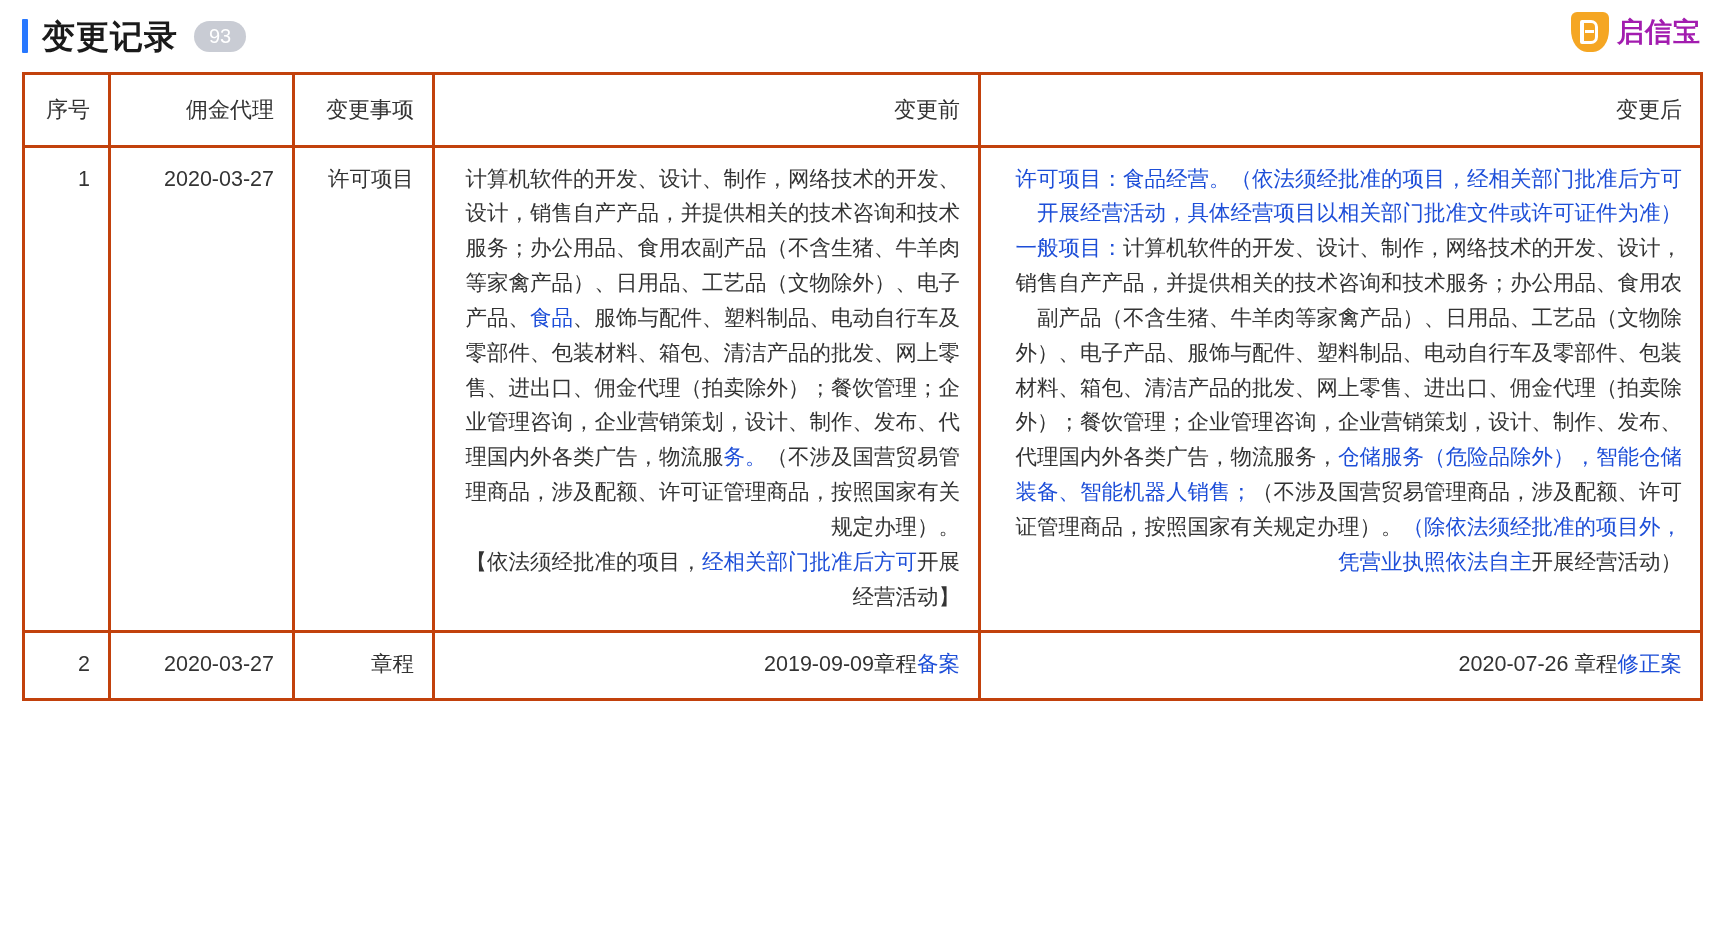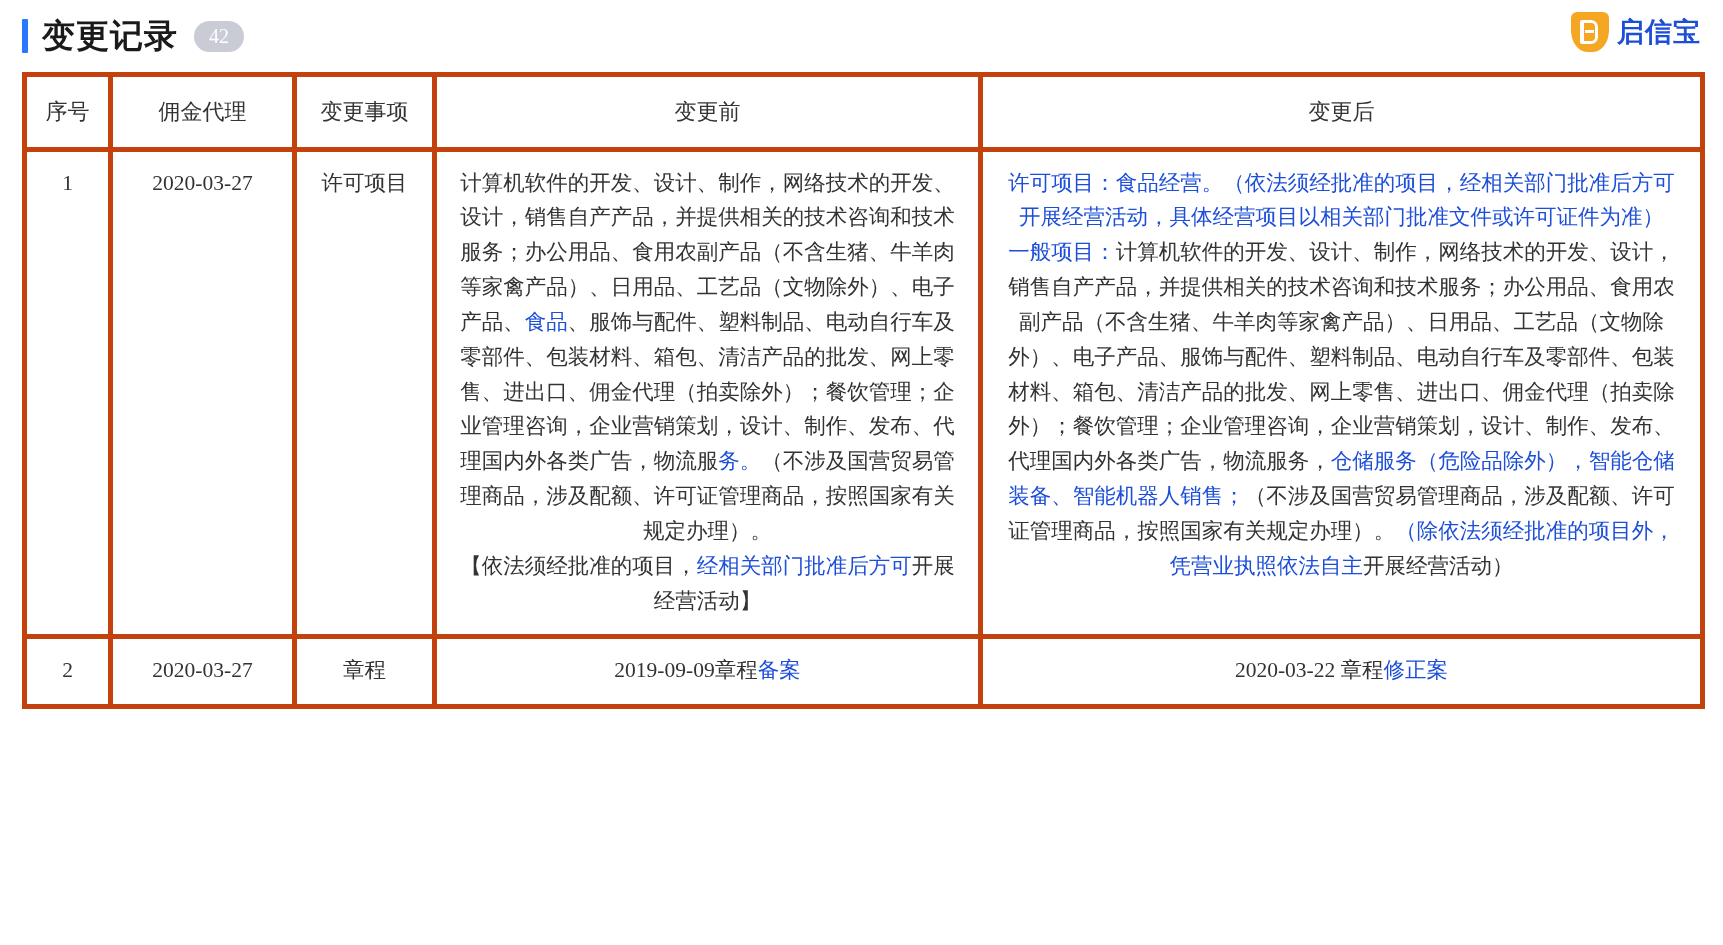--- a/index.html
+++ b/index.html
@@ -13,21 +13,20 @@
     font-family: "Liberation Sans", "DejaVu Sans", sans-serif;
     color: #333333;
     overflow: hidden;
   }
   .page {
     position: relative;
     width: 1723px;
     height: 945px;
     box-sizing: border-box;
     padding: 0 22px;
-    font-family: Liberation Serif, serif;
   }
   
   .header {
     position: relative;
     height: 72px;
     display: flex;
     align-items: center;
   }
   .title-wrap {
     display: flex;
@@ -94,39 +93,39 @@
     position: absolute;
     left: 1px;
     top: 7px;
     width: 9px;
     height: 3px;
     background: #ffffff;
   }
   .brand-name {
     font-size: 27px;
     font-weight: bold;
-    color: #1d4ed8;
+    color: #a21caf;
     letter-spacing: 1px;
   }
 
   
   table.change-table {
     width: 1678px;
     border-collapse: collapse;
     table-layout: fixed;
     font-size: 21.5px;
   }
   table.change-table th,
   table.change-table td {
-    border: 5px solid #c2410c;
+    border: 3px solid #c2410c;
     vertical-align: top;
     padding: 14px 18px 16px;
     line-height: 1.62;
     font-weight: normal;
-    text-align: center;
+    text-align: right;
   }
   table.change-table thead th {
     height: 33px;
     padding-top: 17px;
     padding-bottom: 17px;
     color: #333333;
     font-size: 22px;
     background: #ffffff;
   }
   col.c-idx    { width: 86px; }
@@ -141,21 +140,21 @@
 </style>
 </head>
 <body>
 
 <div class="page">
 
   <div class="header">
     <div class="title-wrap">
       <div class="title-bar"></div>
       <div class="page-title">变更记录</div>
-      <div class="count-badge">42</div>
+      <div class="count-badge">93</div>
     </div>
     <div class="brand">
       <div class="brand-mark">
         <div class="shield"></div>
         <div class="inner"></div>
       </div>
       <div class="brand-name">启信宝</div>
     </div>
   </div>
 
@@ -182,18 +181,18 @@
           <td class="date">2020-03-27</td>
           <td class="item">许可项目</td>
           <td class="cell-text"><span>计算机软件的开发、设计、制作，网络技术的开发、设计，销售自产产品，并提供相关的技术咨询和技术服务；办公用品、食用农副产品（不含生猪、牛羊肉等家禽产品）、日用品、工艺品（文物除外）、电子产品、</span><span class="hl">食品</span><span>、服饰与配件、塑料制品、电动自行车及零部件、包装材料、箱包、清洁产品的批发、网上零售、进出口、佣金代理（拍卖除外）；餐饮管理；企业管理咨询，企业营销策划，设计、制作、发布、代理国内外各类广告，物流服</span><span class="hl">务。</span><span>（不涉及国营贸易管理商品，涉及配额、许可证管理商品，按照国家有关规定办理）。</span><br><span>【依法须经批准的项目，</span><span class="hl">经相关部门批准后方可</span><span>开展经营活动】</span></td>
           <td class="cell-text"><span class="hl">许可项目：食品经营。（依法须经批准的项目，经相关部门批准后方可开展经营活动，具体经营项目以相关部门批准文件或许可证件为准）</span><br><span class="hl">一般项目：</span><span>计算机软件的开发、设计、制作，网络技术的开发、设计，销售自产产品，并提供相关的技术咨询和技术服务；办公用品、食用农副产品（不含生猪、牛羊肉等家禽产品）、日用品、工艺品（文物除外）、电子产品、服饰与配件、塑料制品、电动自行车及零部件、包装材料、箱包、清洁产品的批发、网上零售、进出口、佣金代理（拍卖除外）；餐饮管理；企业管理咨询，企业营销策划，设计、制作、发布、代理国内外各类广告，物流服务，</span><span class="hl">仓储服务（危险品除外），智能仓储装备、智能机器人销售；</span><span>（不涉及国营贸易管理商品，涉及配额、许可证管理商品，按照国家有关规定办理）。</span><span class="hl">（除依法须经批准的项目</span><span class="hl">外，</span><span class="hl">凭营业执照依法自主</span><span>开展经营活动）</span></td>
         </tr>
         <tr>
           <td class="idx">2</td>
           <td class="date">2020-03-27</td>
           <td class="item">章程</td>
           <td class="cell-text"><span>2019-09-09</span><span>章程</span><span class="hl">备案</span></td>
-          <td class="cell-text"><span>2020-03-22 章程</span><span class="hl">修正案</span></td>
+          <td class="cell-text"><span>2020-07-26 章程</span><span class="hl">修正案</span></td>
         </tr>
       </tbody>
   </table>
 
 </div>
 
 </body></html>

